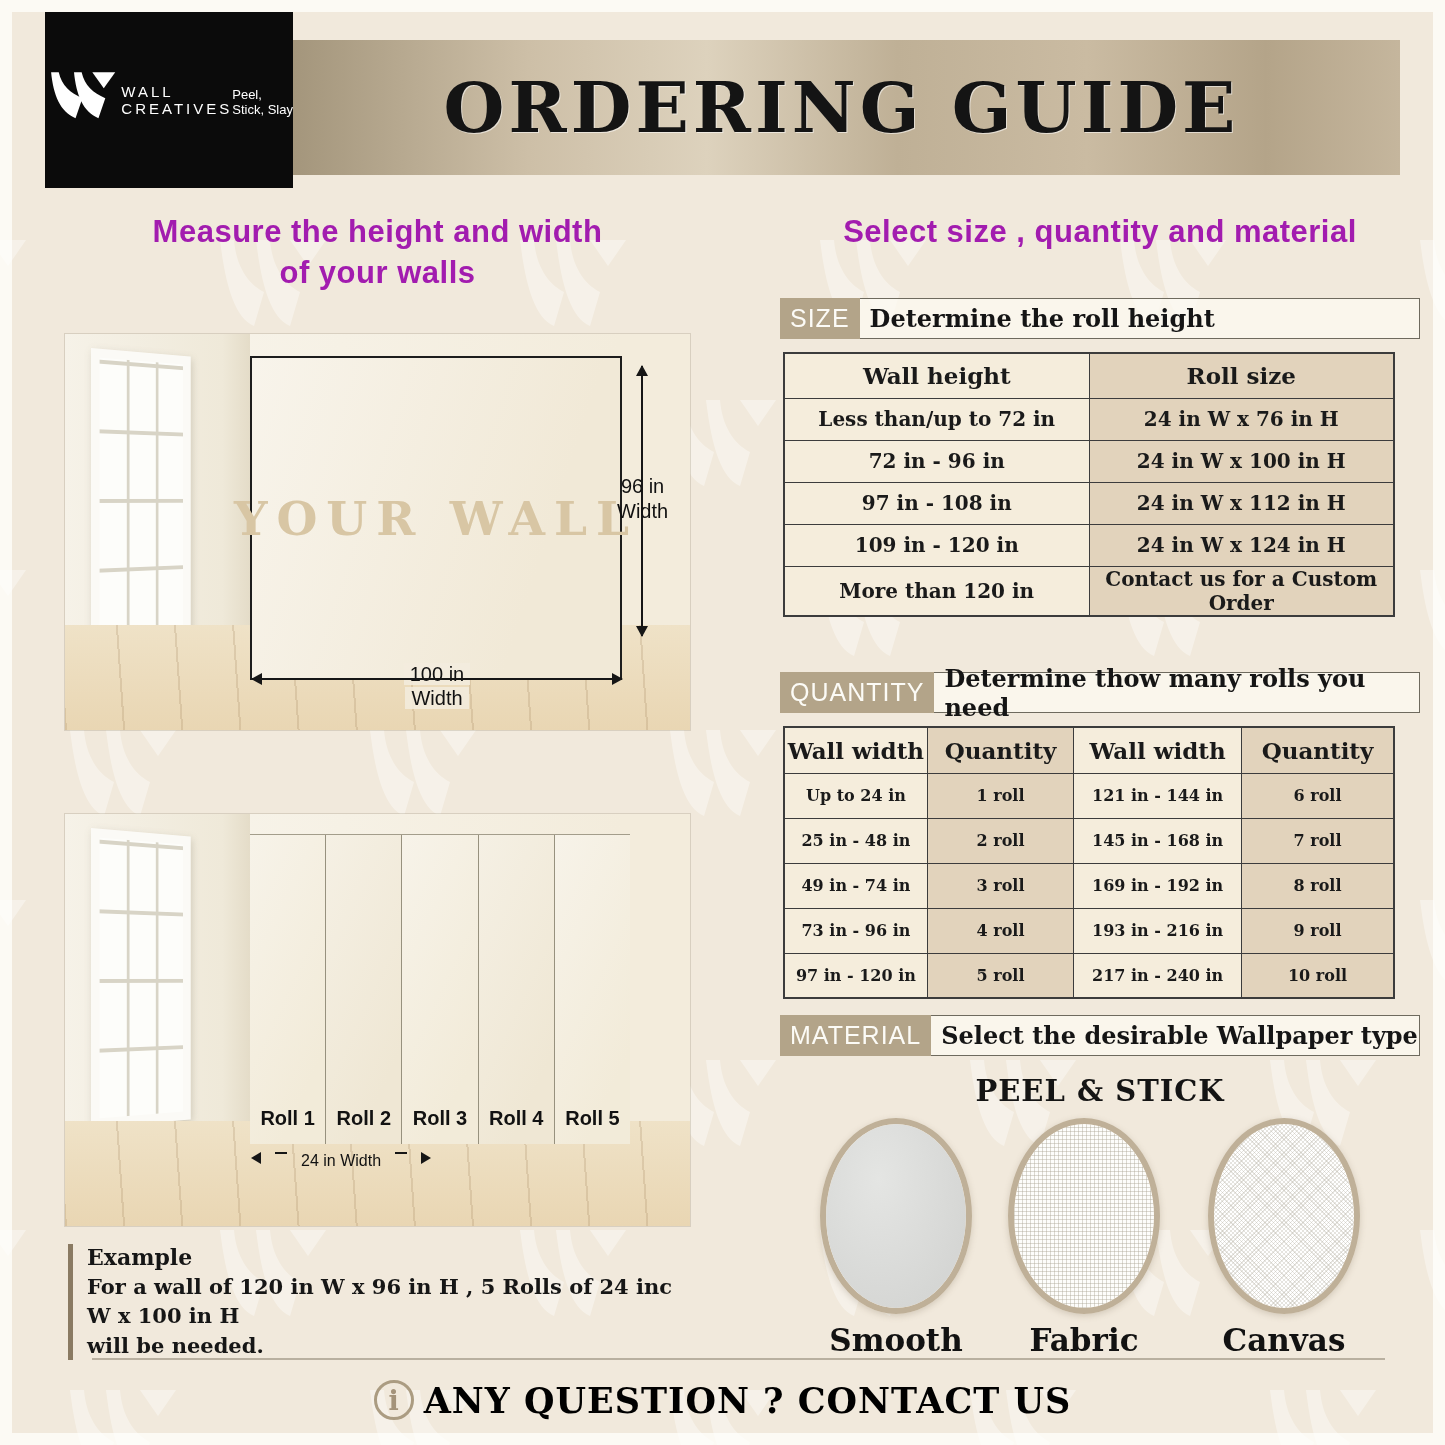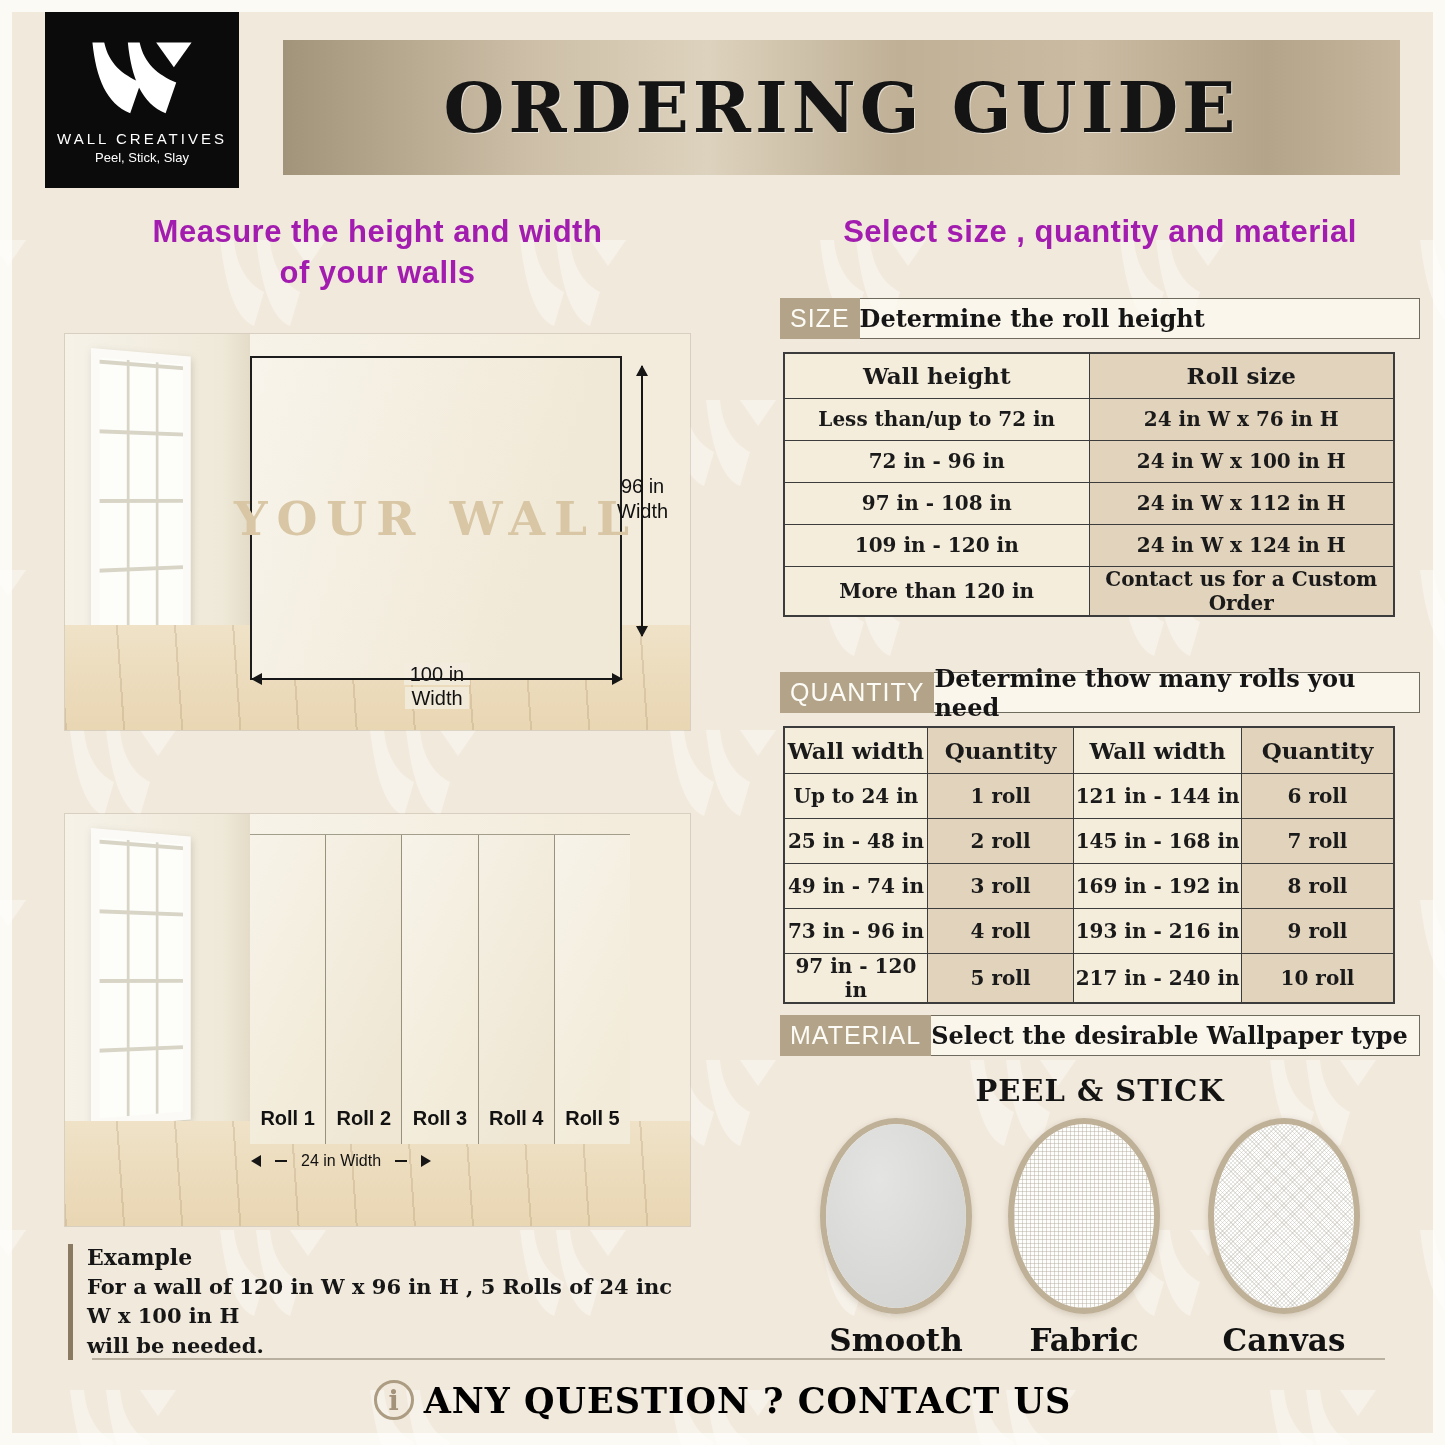--- a/index.html
+++ b/index.html
@@ -15,22 +15,22 @@
   body{background:#888;font-family:var(--sans);}
   .canvas{
     position:relative;width:1445px;height:1445px;margin:0 auto;
     background:#f1e9dc;overflow:hidden;
     box-shadow:inset 0 0 0 12px #fcfaf4;
   }
   .wm-svg{position:absolute;inset:0;pointer-events:none;}
 
   
   .logo-box{
-    position:absolute;left:45px;top:12px;width:194px;height:176px;
-    background:#0b0b0b;display:flex;flex-direction:column;align-items:center;
+    position:absolute;left:45px;top:12px;width:248px;height:176px;
+    background:#0b0b0b;display:flex;align-items:center;
     justify-content:center;z-index:3;
   }
   .logo-w{width:118px;height:86px;margin-bottom:8px;}
   .brand-name{color:#fff;font-family:var(--sans);font-size:15px;letter-spacing:3px;}
   .brand-tagline{color:#fff;font-family:var(--sans);font-size:13px;margin-top:3px;}
   .banner{
     position:absolute;left:283px;top:40px;right:45px;height:135px;z-index:2;
     background:linear-gradient(90deg,#a2947a 0%,#cdbfa7 22%,#ddd2bd 38%,#bfb096 55%,#cabba2 72%,#b4a489 88%,#c5b69d 100%);
     display:flex;align-items:center;justify-content:center;
   }
@@ -112,21 +112,21 @@
     flex:1;position:relative;border-right:1.4px solid #97917e;
     background:linear-gradient(115deg,#f7f3e9,#f2ebd9 80%);
   }
   .panel:nth-child(even){background:linear-gradient(115deg,#f5f0e4,#efe7d4 80%);}
   .panel:last-child{border-right:none;}
   .roll-label{
     position:absolute;bottom:14px;width:100%;text-align:center;
     font-family:var(--sans);font-weight:bold;font-size:20px;color:#121212;
   }
   .mini-arrow{
-    position:absolute;left:186px;top:338px;display:flex;align-items:center;gap:14px;
+    position:absolute;left:186px;top:338px;display:flex;gap:14px;
     font-family:var(--sans);font-size:16px;color:#111;
   }
   .mini-tri{width:0;height:0;border-top:6px solid transparent;border-bottom:6px solid transparent;}
   .mini-tri.l{border-right:10px solid #161616;}
   .mini-tri.r{border-left:10px solid #161616;}
   .mini-line{width:12px;height:2px;background:#161616;}
 
   
   .example{
     position:absolute;left:3px;top:1032px;width:620px;
@@ -139,34 +139,34 @@
   
   .section-bar{display:flex;align-items:stretch;height:41px;margin-top:0;}
   .section-label{
     background:var(--tan);color:#fcfbf6;font-family:var(--sans);
     font-size:25px;display:flex;align-items:center;justify-content:center;
     padding:3px 10px;letter-spacing:1px;
   }
   .section-instr{
     flex:1;border:1.5px solid #6e6a5e;border-left:none;background:rgba(252,249,241,.75);
     font-family:var(--serif);font-weight:bold;font-size:24px;color:#151515;
-    display:flex;align-items:center;
+    display:flex;align-items:center;padding-left:10px;
   }
   table{border-collapse:collapse;table-layout:fixed;}
   .dtable{width:612px;margin-left:3px;border:2px solid var(--line);}
   .dtable th,.dtable td{
     border:1.6px solid var(--line);text-align:center;vertical-align:middle;
     font-family:var(--serif);font-weight:bold;color:#1a1a1a;
   }
   .size-table{position:absolute;left:0;top:140px;}
   .size-table th{height:45px;font-size:23px;}
   .size-table td{height:42px;font-size:20px;}
   .quant-table{position:absolute;left:0;top:514px;}
   .quant-table th{height:46px;font-size:23px;}
-  .quant-table td{height:45px;font-size:20px;}
+  .quant-table td{height:45px;font-size:16px;}
   .cell-cream{background:var(--cream-cell);}
   .cell-tan{background:var(--tan-cell);}
   .bar-size{position:absolute;left:0;top:86px;width:640px;}
   .bar-quant{position:absolute;left:0;top:460px;width:640px;}
   .bar-material{position:absolute;left:0;top:803px;width:640px;}
   .peelstick{
     position:absolute;left:0;top:862px;width:640px;text-align:center;
     font-family:var(--serif);font-weight:bold;font-size:29px;letter-spacing:1px;color:#141414;
   }
   .swatches{position:absolute;left:0;top:906px;width:640px;height:230px;}

